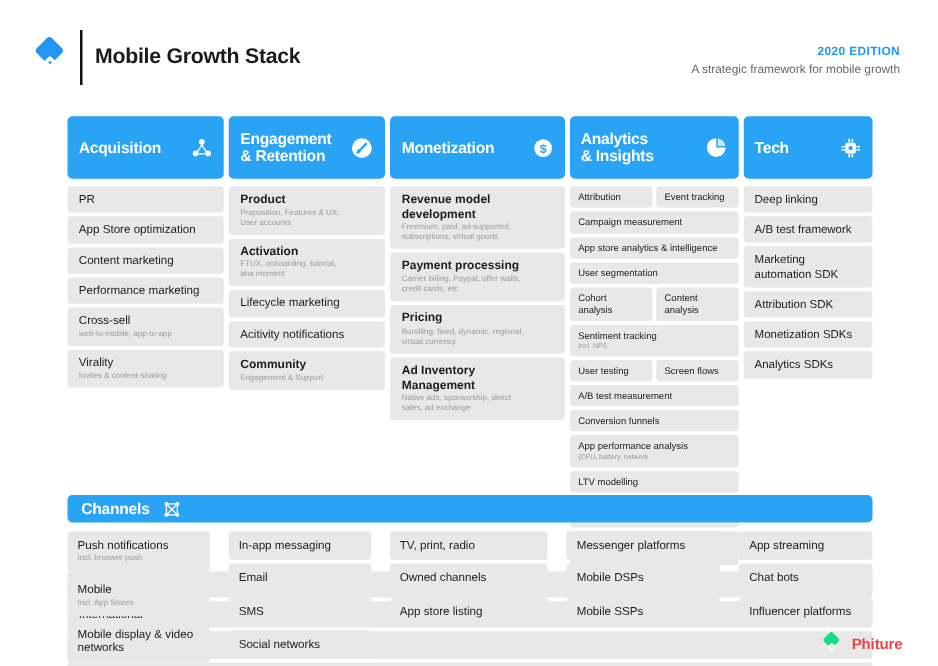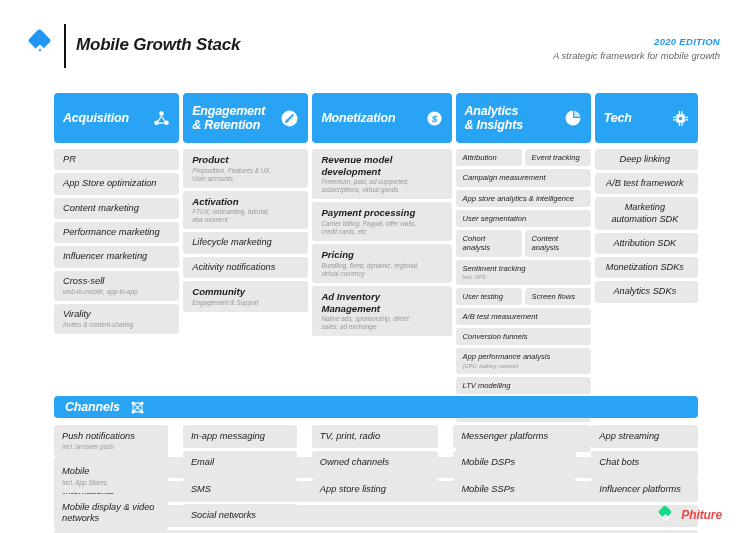--- a/index.html
+++ b/index.html
@@ -2,21 +2,21 @@
 <html><head>
 <meta charset="utf-8">
 <style>
   * { box-sizing: border-box; margin: 0; padding: 0; }
   html, body {
     width: 750px; height: 533px;
     background: #ffffff;
     font-family: "Liberation Sans", sans-serif;
     overflow: hidden;
   }
-  .page { position: relative; width: 750px; height: 533px; background:#fff;font-style:italic; }
+  .page { position: relative; width: 750px; height: 533px; background:#fff; }
 
   
   .header { position:absolute; left:0; top:0; width:750px; height:84px; }
   .logo-wrap { position:absolute; left:28px; top:30px; display:flex; align-items:center; }
   .logo-mark { width:30px; height:32px; position:relative; }
   .logo-mark .d1 {
     position:absolute; left:3px; top:2px; width:17px; height:17px;
     background:#2196f3; transform:rotate(45deg); border-radius:3px;
   }
   .logo-mark .d2 {
@@ -40,21 +40,21 @@
   }
 
   
   .grid { position:absolute; left:54px; top:93px; width:644px; }
   .cols { display:flex; gap:4px; align-items:flex-start; }
   .col { position:relative; }
   .col-acq  { width:126px; }
   .col-eng  { width:126px; }
   .col-mon  { width:140px; }
   .col-ana  { width:136px; }
-  .col-tech { width:104px;text-align:center; }
+  .col-tech { width:104px; }
 
   .col-head {
     background:#29a4f5; border-radius:4px; color:#fff;
     display:flex; align-items:center; justify-content:space-between;
     padding:0 9px; height:50px; margin-bottom:6px;
   }
   .col-head .label { font-size:12.5px; font-weight:bold; line-height:1.12; letter-spacing:-0.2px;}
   .col-head .ico { flex:0 0 auto; margin-left:6px; }
   .col-head svg { display:block; }
 
@@ -148,23 +148,20 @@
               <span class="t">PR</span>
             </div>
           <div class="chip">
               <span class="t">App Store optimization</span>
             </div>
           <div class="chip">
               <span class="t">Content marketing</span>
             </div>
           <div class="chip">
               <span class="t">Performance marketing</span>
-            </div>
-          <div class="chip">
-              <span class="t">Influencer marketing</span>
             </div>
           <div class="chip">
               <span class="t">Cross-sell</span>
               <span class="s">web-to-mobile, app-to-app</span>
             </div>
           <div class="chip">
               <span class="t">Virality</span>
               <span class="s">Invites &amp; content-sharing</span>
             </div>
         </div>

